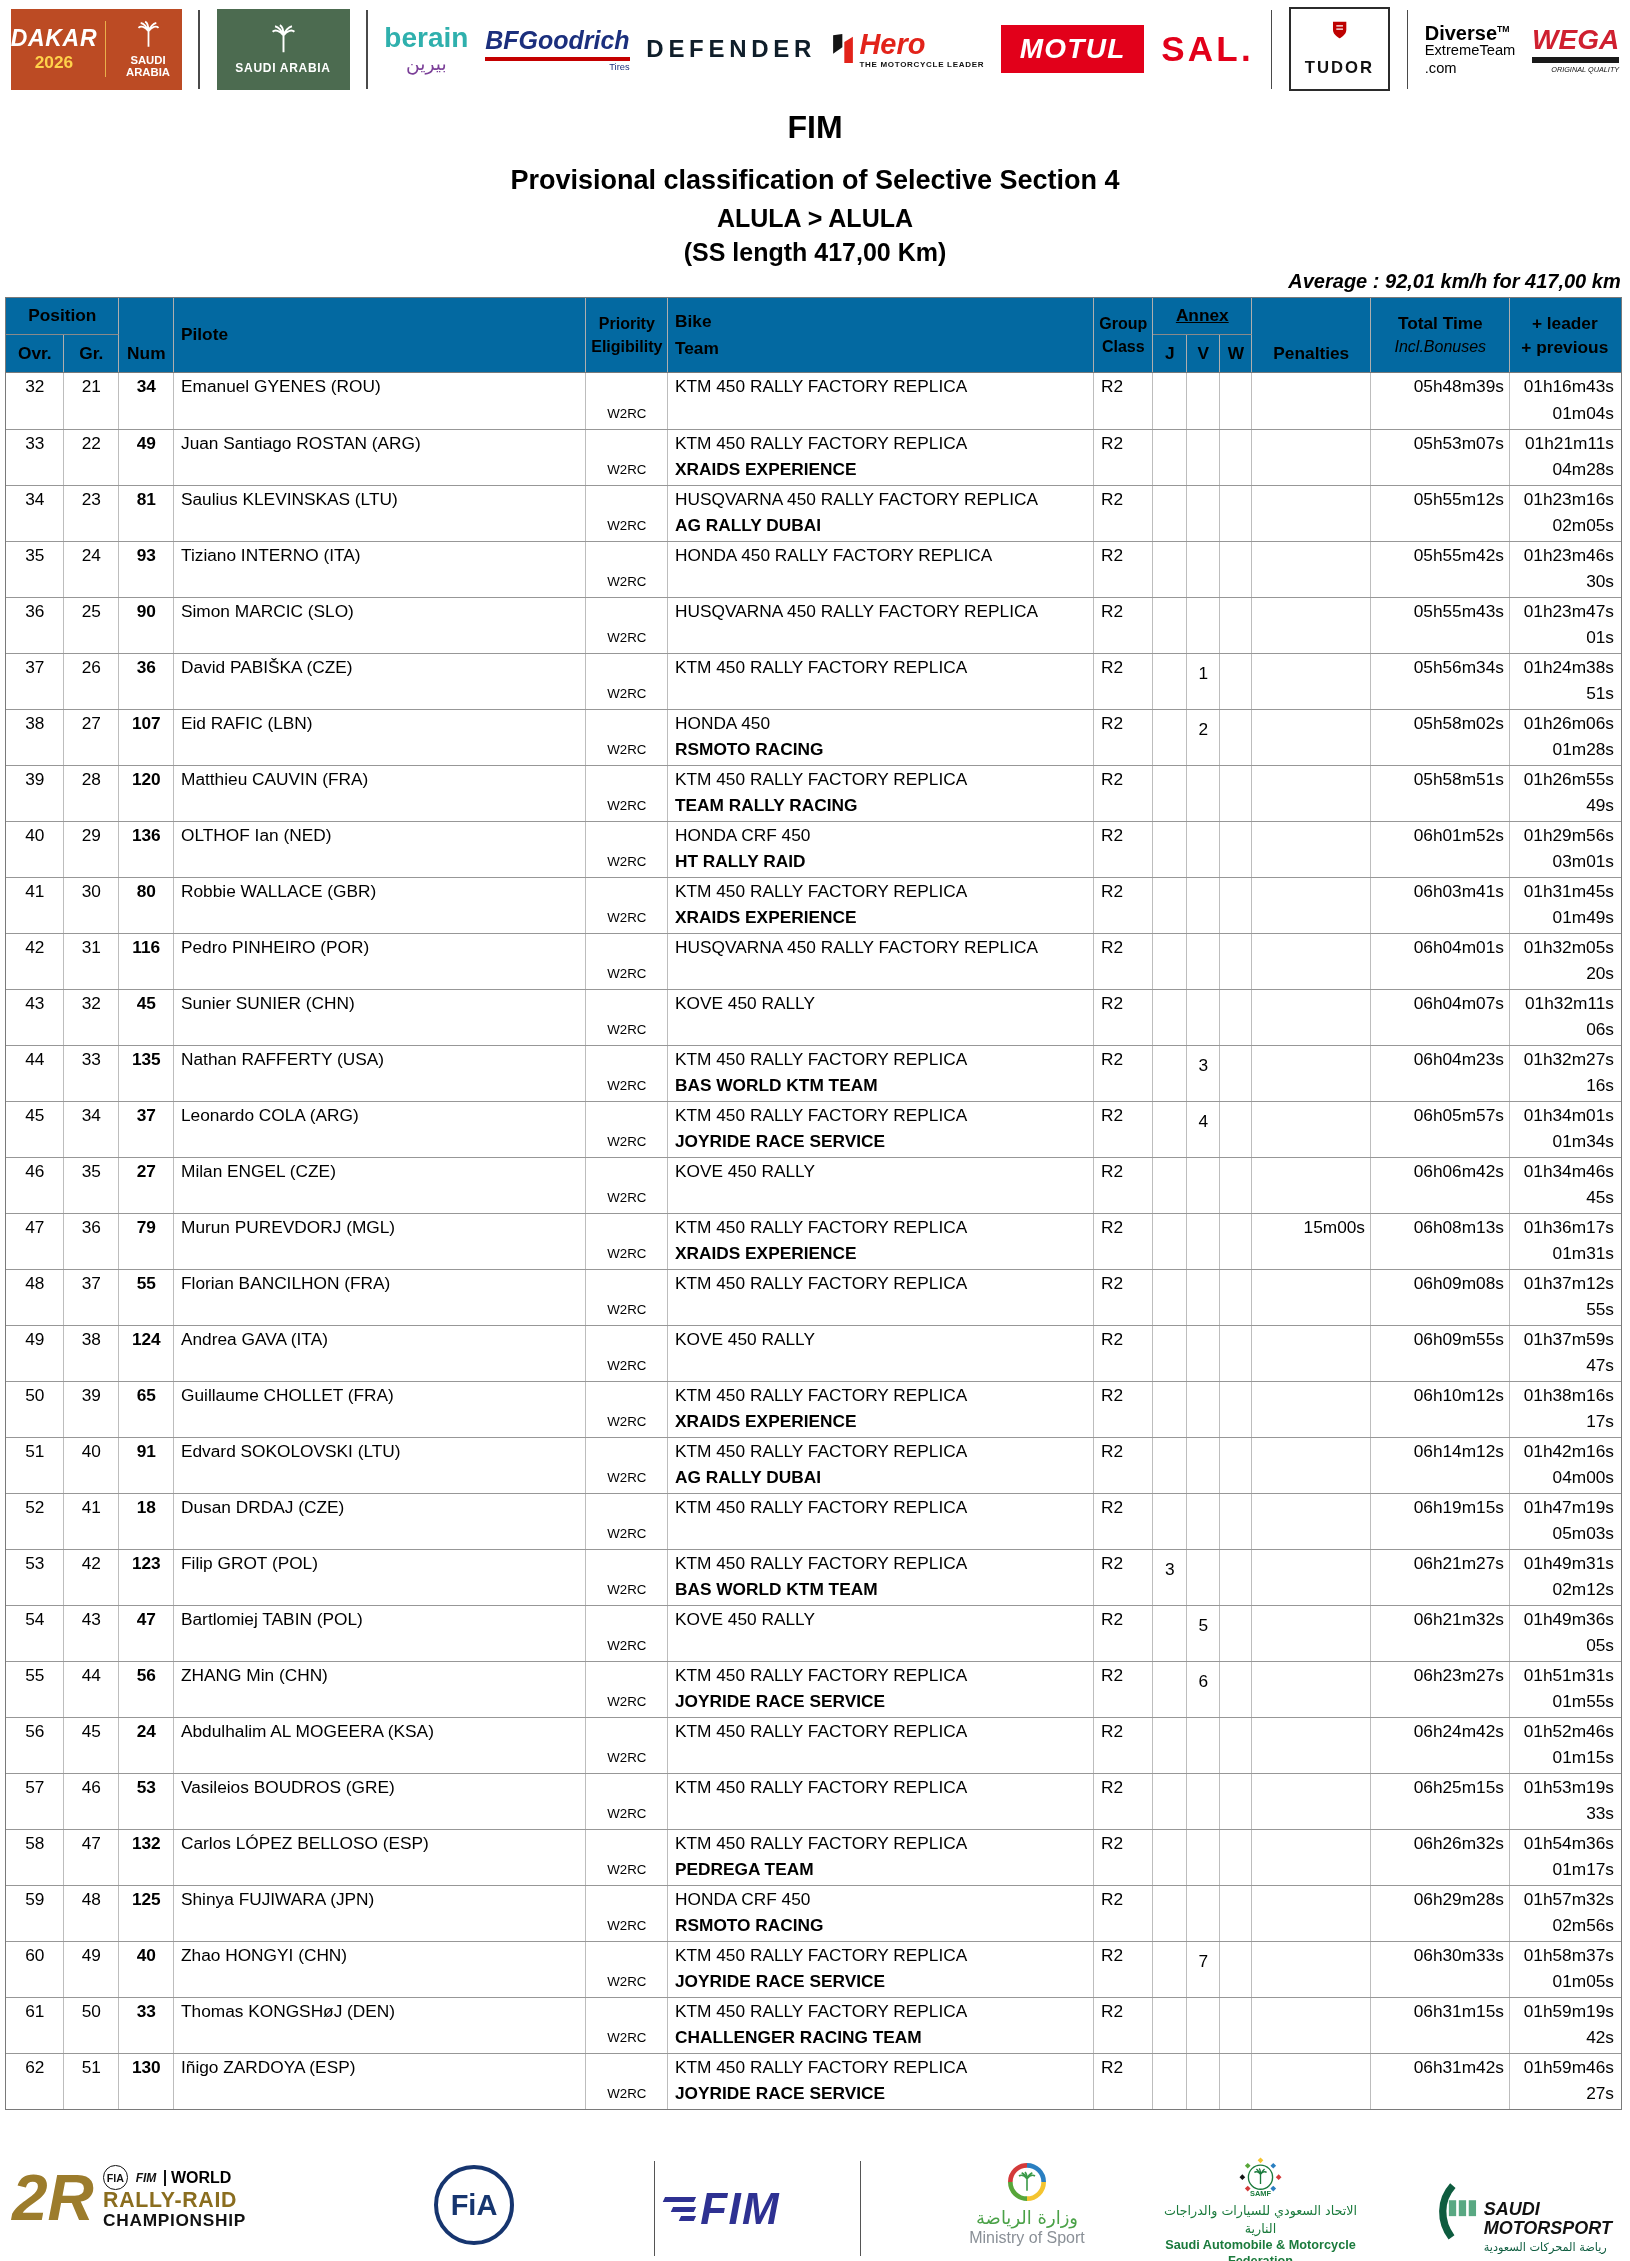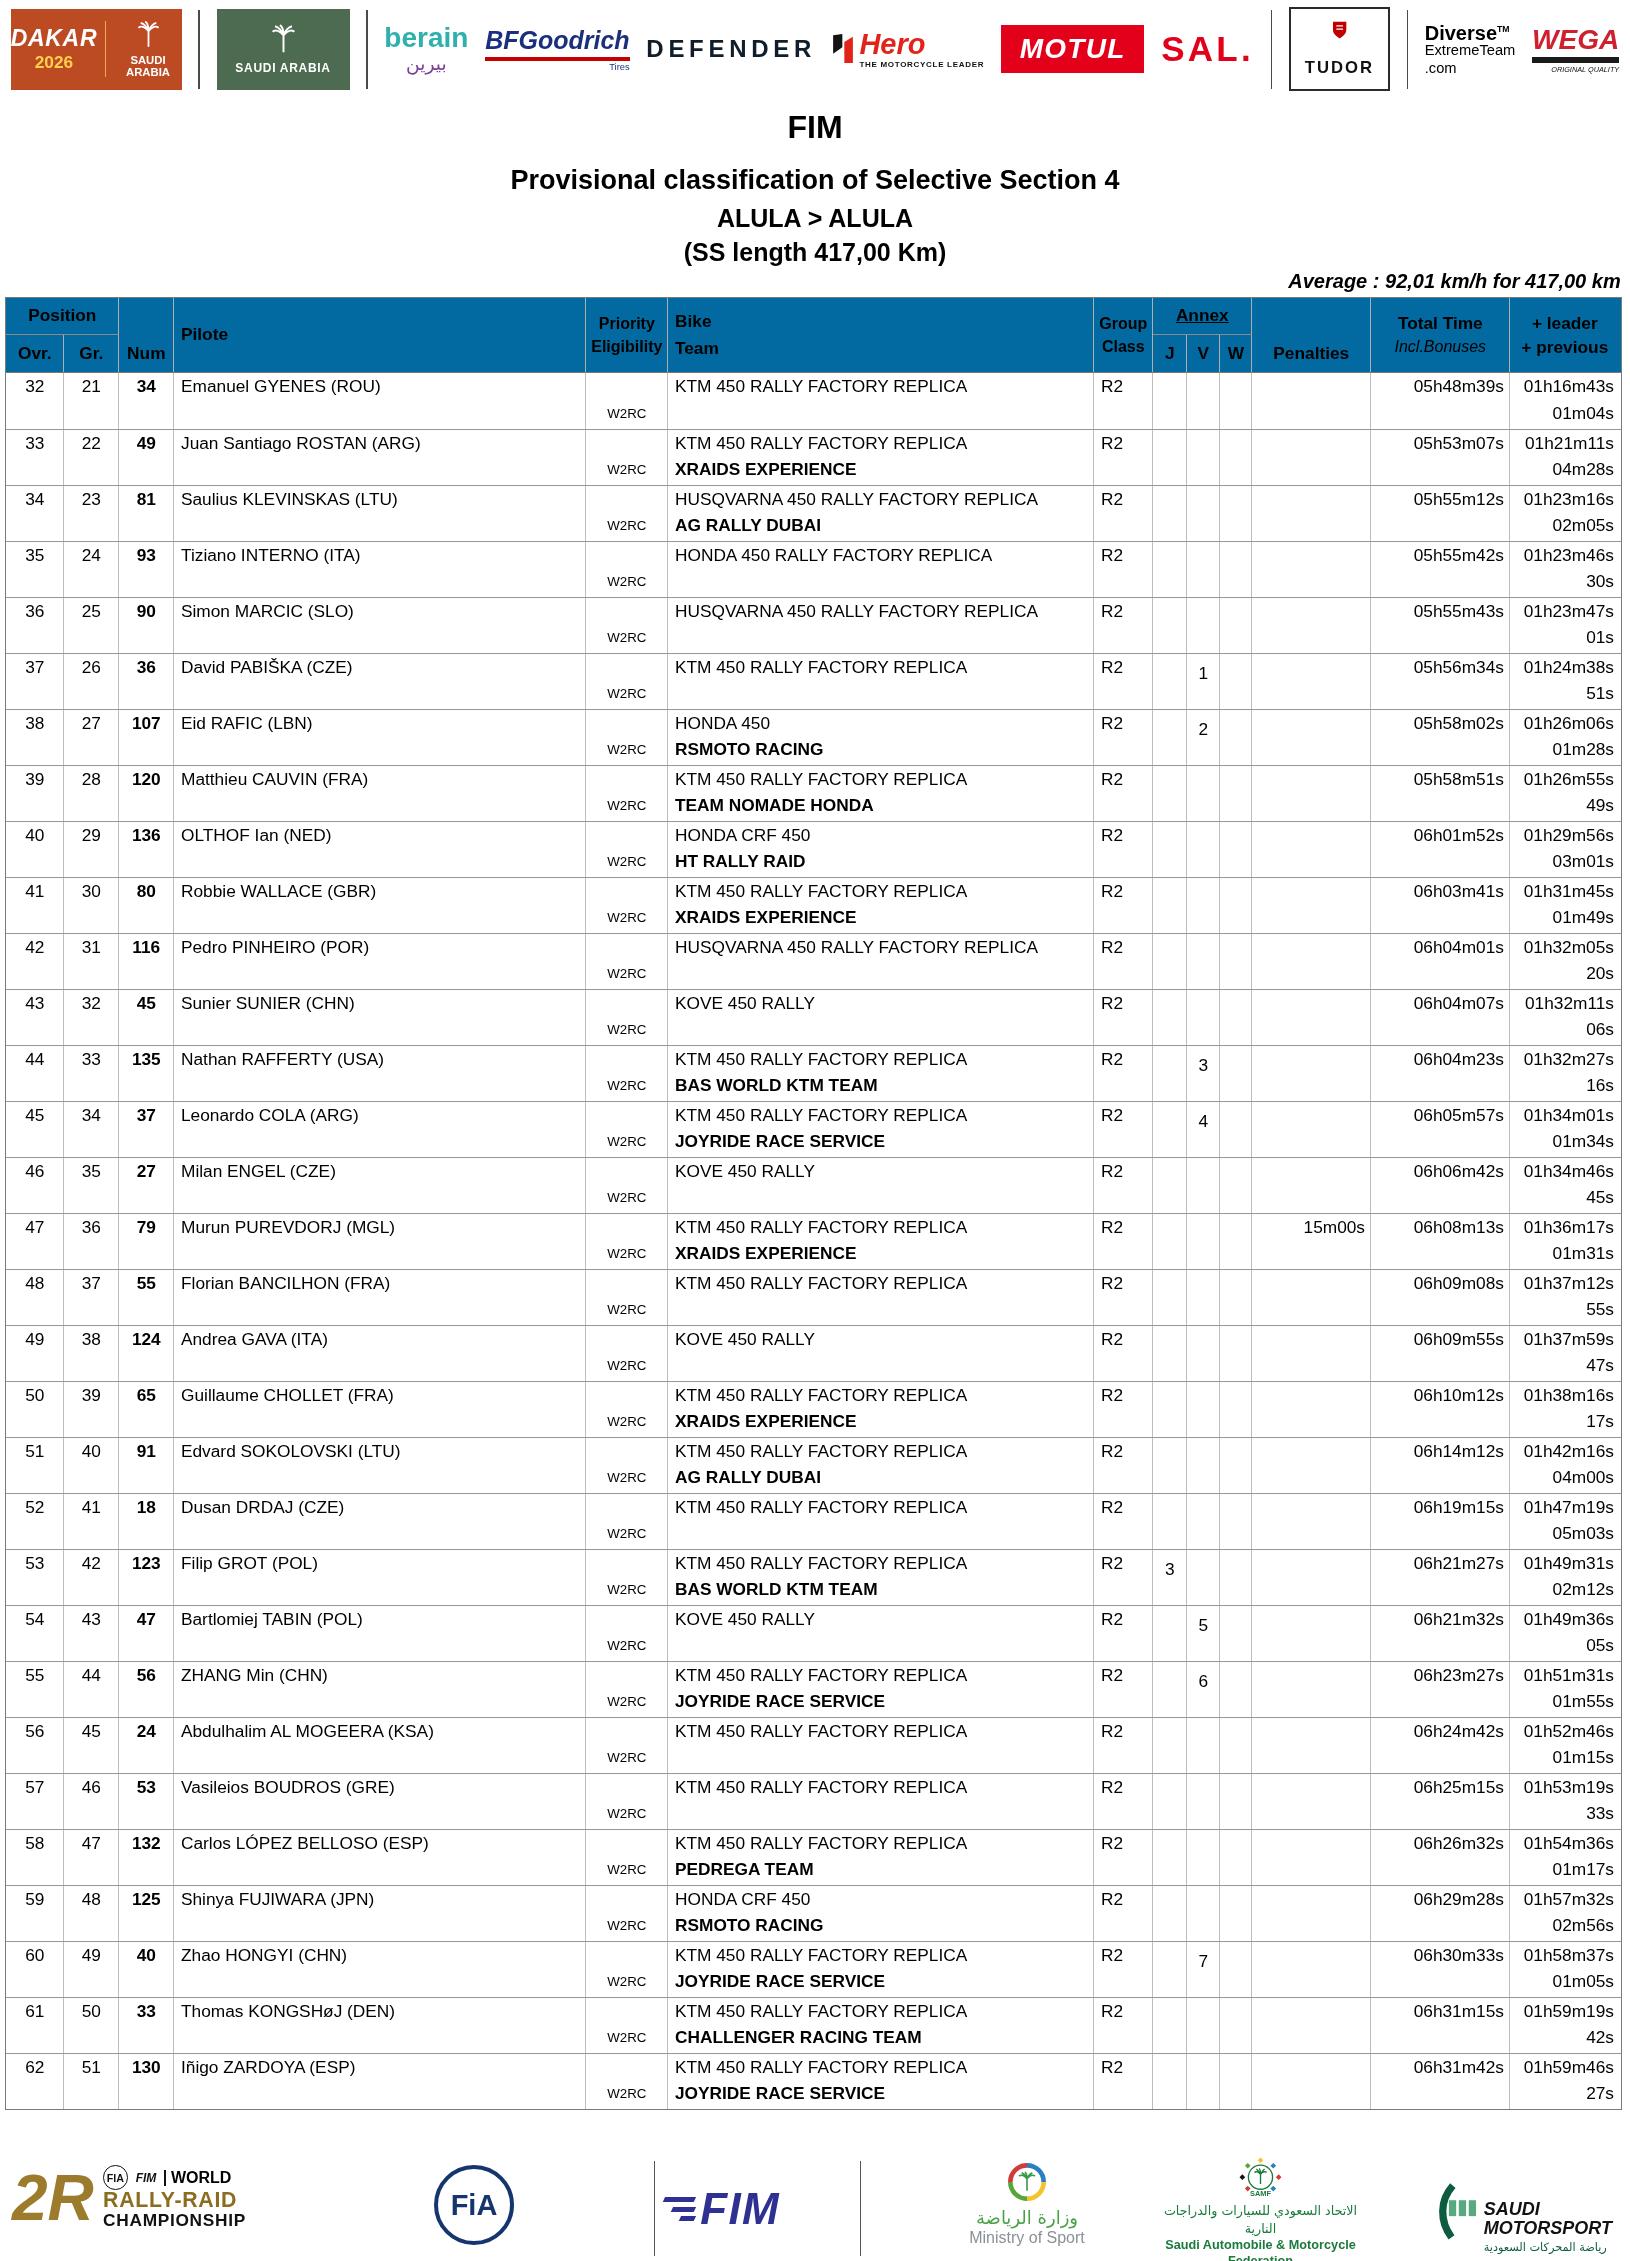--- a/index.html
+++ b/index.html
@@ -610,21 +610,21 @@
     <div class="cell ta-l br">
           <div class="l1">Matthieu CAUVIN (FRA)</div>
           <div class="l2"></div>
         </div>
     <div class="cell ta-c br">
           <div class="l1"></div>
           <div class="l2 w2rc">W2RC</div>
         </div>
     <div class="cell ta-l br">
           <div class="l1">KTM 450 RALLY FACTORY REPLICA</div>
-          <div class="l2 bold">TEAM NOMADE HONDA</div>
+          <div class="l2 bold">TEAM RALLY RACING</div>
         </div>
     <div class="cell ta-l br">
           <div class="l1">R2</div>
           <div class="l2"></div>
         </div>
     <div class="cell ta-c br cell-annex">
           <div class="l1"></div>
         </div>
     <div class="cell ta-c br cell-annex">
           <div class="l1"></div>

